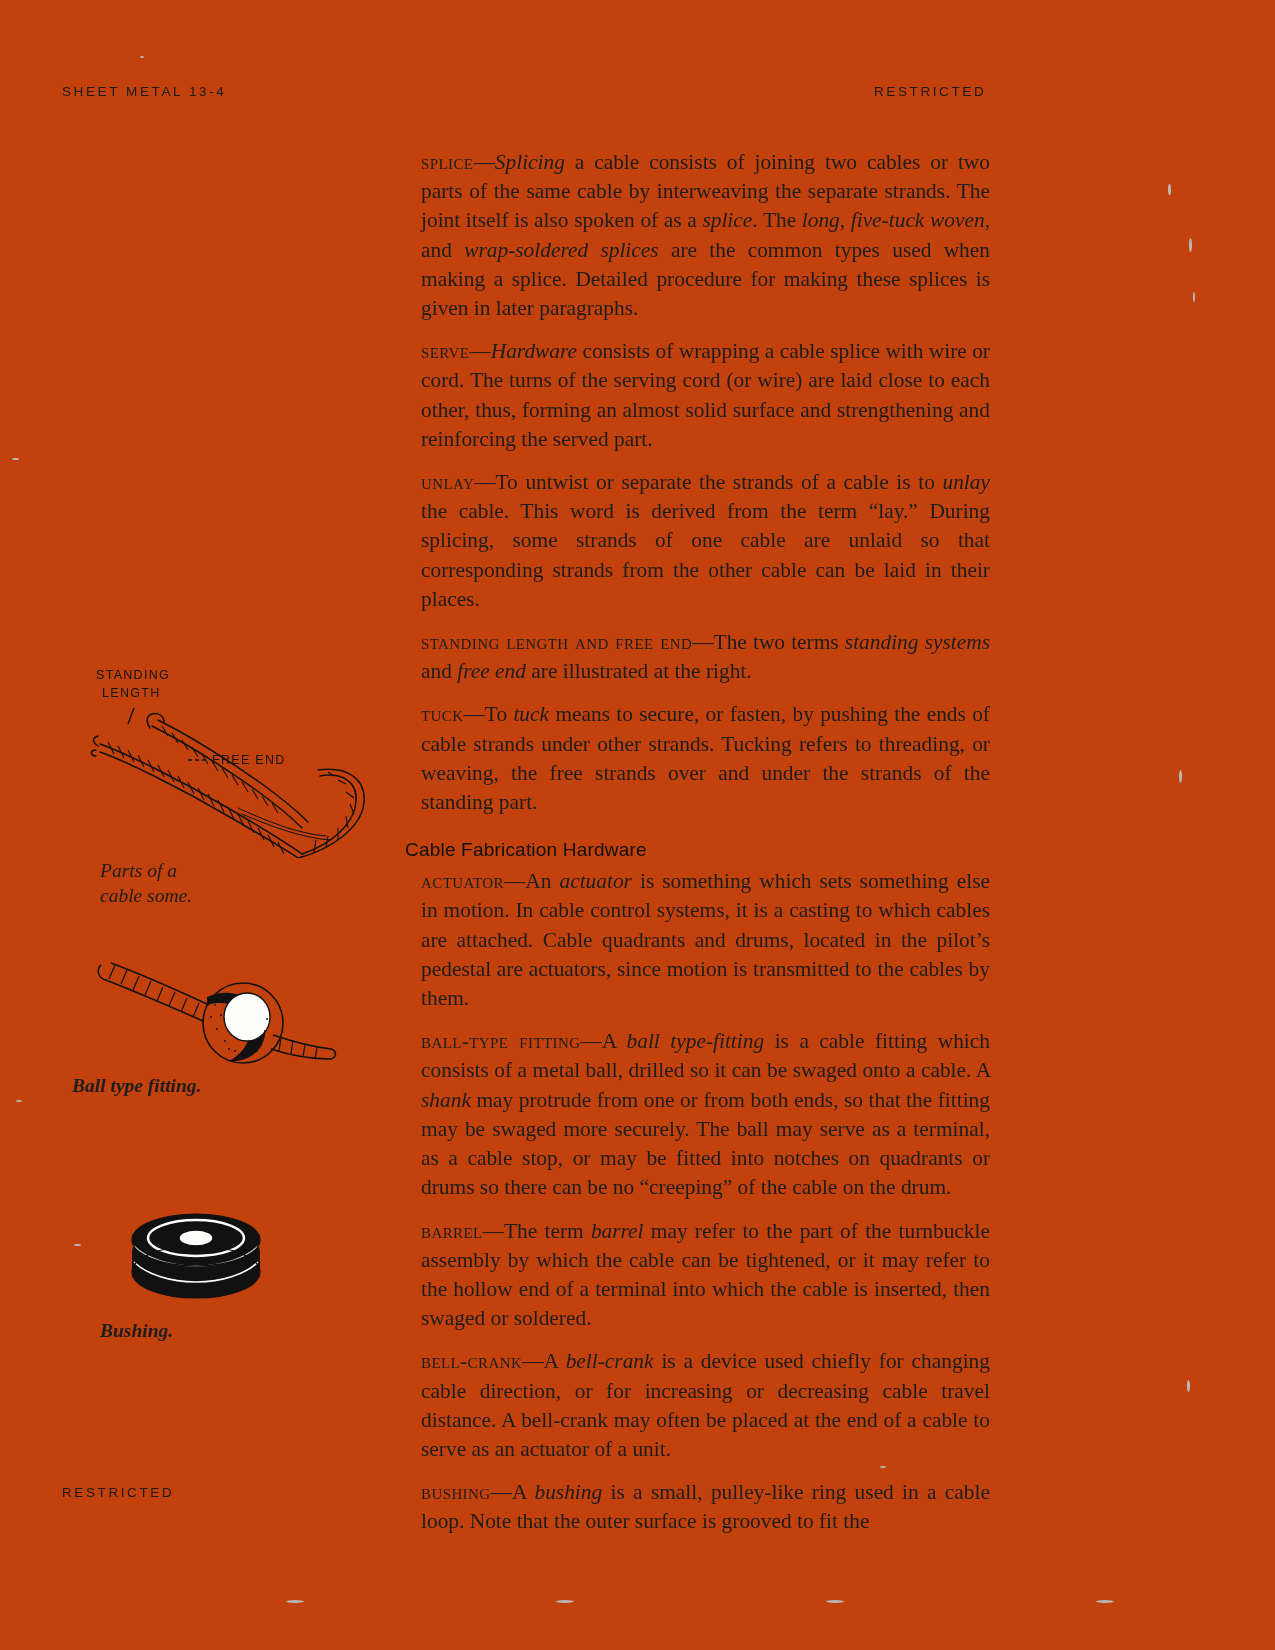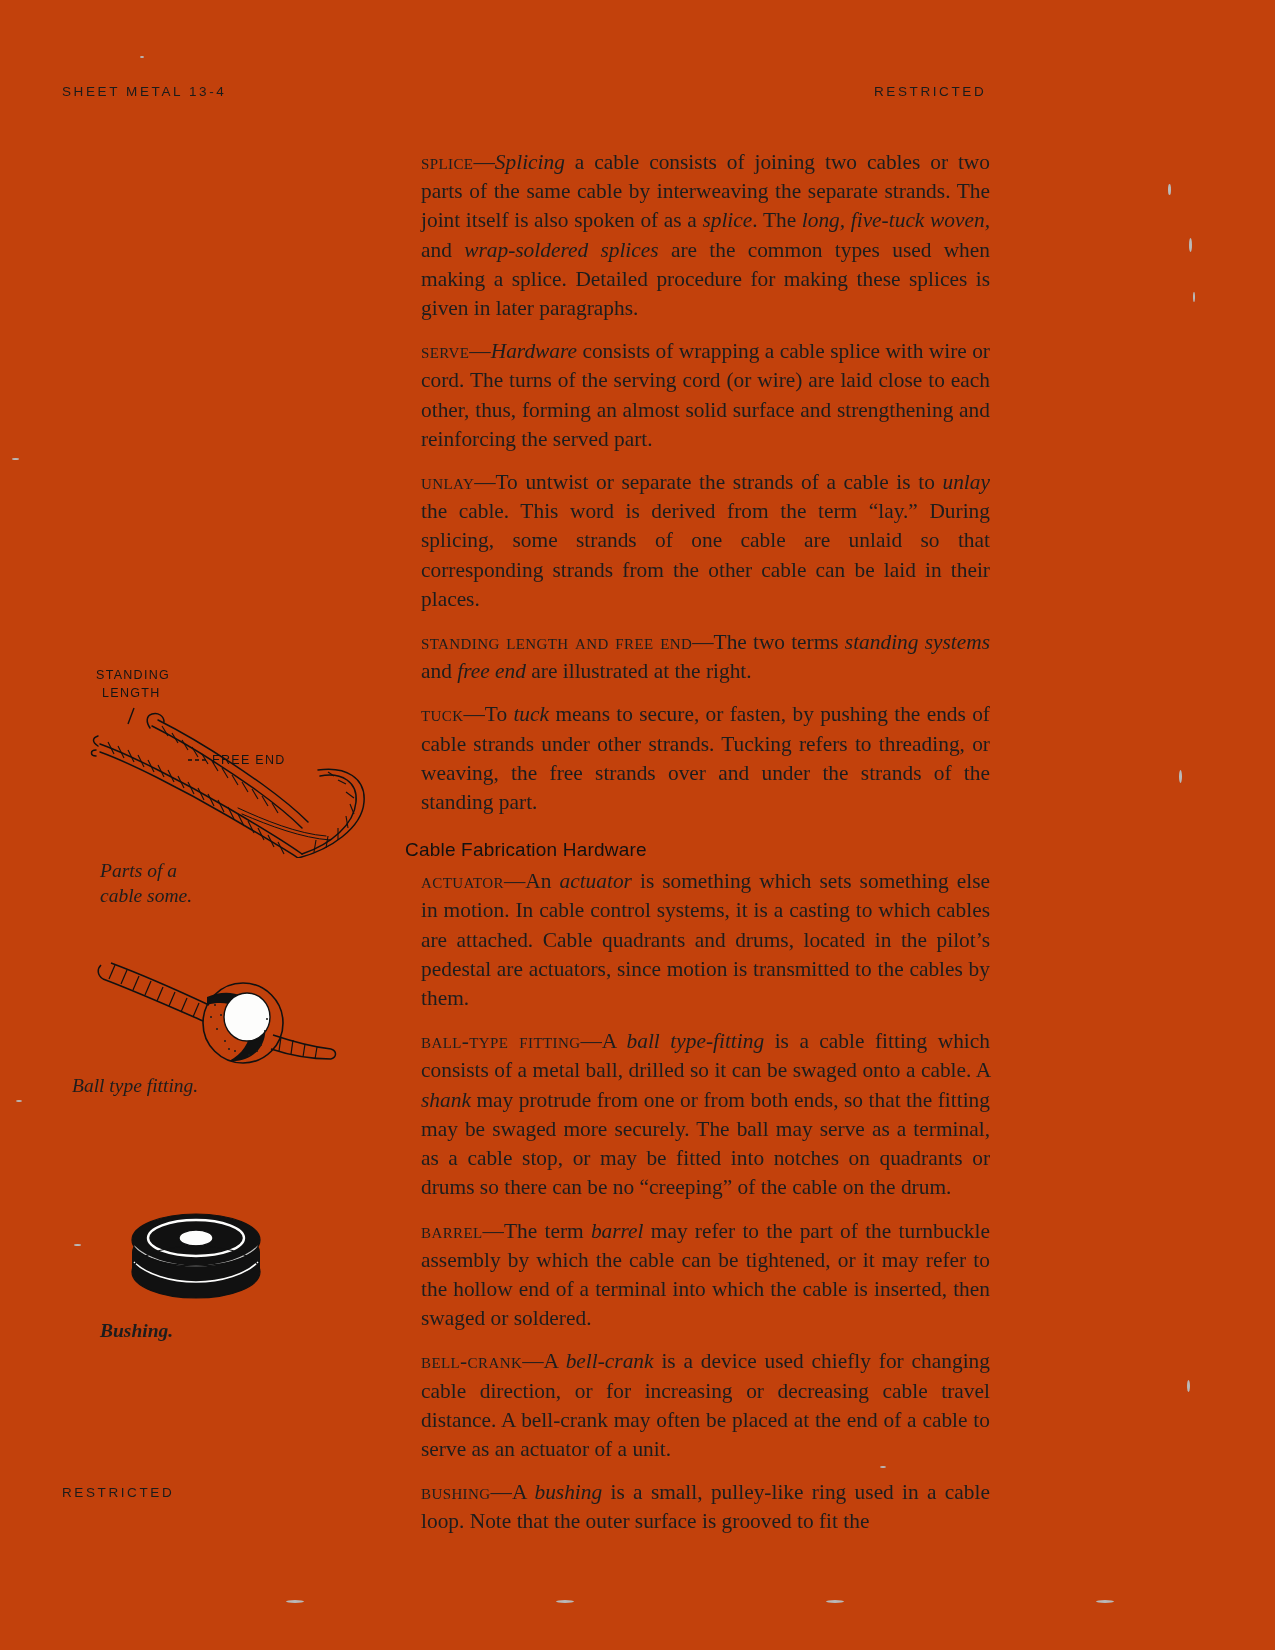--- a/index.html
+++ b/index.html
@@ -80,21 +80,21 @@
   .fig-label {
     position: absolute;
     font-family: "Liberation Sans", "DejaVu Sans", sans-serif;
     font-size: 12.5px;
     letter-spacing: 1.3px;
     color: #141414;
     white-space: nowrap;
   }
 
   #fig-cable-loop  { left: 88px;  top: 668px;  width: 290px; height: 230px; }
-  #fig-ball        { left: 75px;  top: 945px;  width: 290px; height: 160px; }
+  #fig-ball        { left: 75px;  top: 945px;  width: 290px; height: 160px; font-weight: bold; }
   #fig-bushing     { left: 98px;  top: 1200px; width: 230px; height: 160px; font-weight: bold; }
 
   .fig-art { position: relative; }
 
   
   .speck {
     position: absolute;
     background: #b9b9b9;
     border-radius: 50%;
   }

